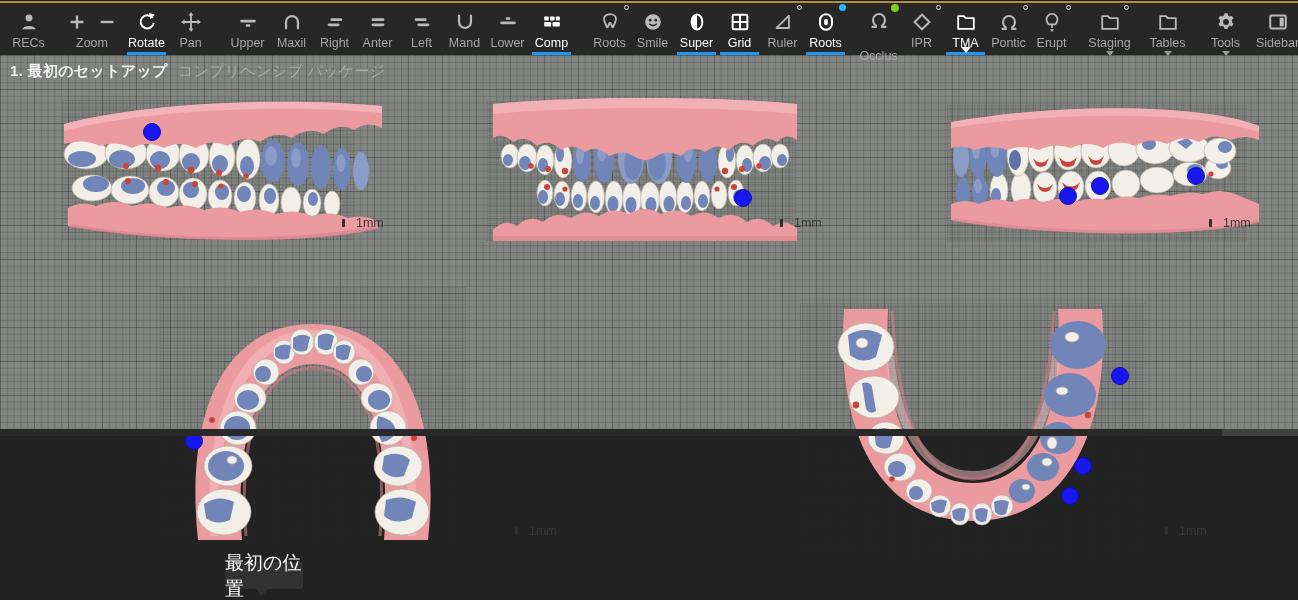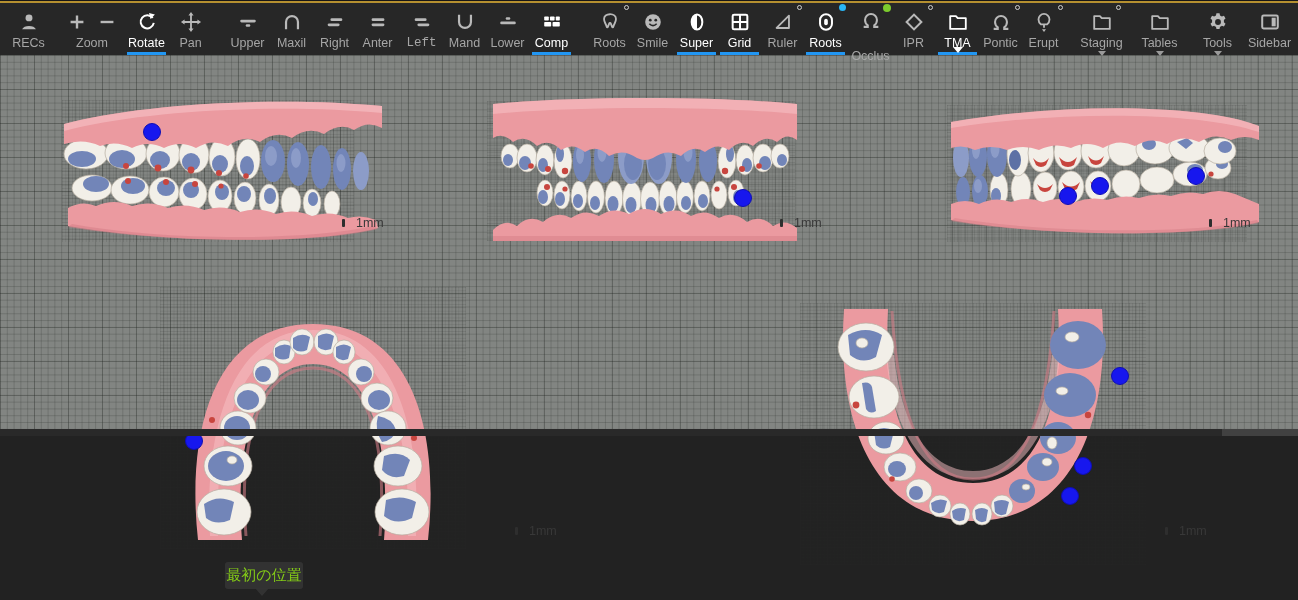--- a/index.html
+++ b/index.html
@@ -36,21 +36,21 @@
       linear-gradient(rgba(40,44,40,.13) 1px, transparent 1px),
       linear-gradient(90deg, rgba(40,44,40,.13) 1px, transparent 1px);
     background-size:3.4px 3.4px;}
   .stage-title{position:absolute;top:7px;left:10px;font-size:15px;letter-spacing:.3px;z-index:2;}
   .stage-title .t1{color:#f2f2f2;font-weight:700;}
   .stage-title .t2{color:#a9aca9;font-weight:400;margin-left:10px;}
   .view{position:absolute;}
   .scale-label{position:absolute;display:flex;align-items:center;gap:11px;z-index:2;}
   .scalebar{width:3px;height:8px;background:#2e2e2e;border-radius:1px;}
   .scale-label span.txt{font-size:12.5px;color:#383838;}
-  .tooltip{position:absolute;left:225px;top:507px;width:78px;height:27px;background:rgba(52,52,52,.95);border-radius:3px;color:#84cc16;font-size:15px;display:flex;align-items:center;justify-content:center;z-index:6;}
+  .tooltip{position:absolute;left:225px;top:507px;width:78px;height:27px;background:rgba(52,52,52,.95);border-radius:3px;color:#ffffff;font-size:19px;display:flex;align-items:center;justify-content:center;z-index:6;}
   .tooltip .tip-arrow{position:absolute;bottom:-7px;left:30px;width:0;height:0;border:7px solid transparent;border-bottom:0;border-top:8px solid rgba(52,52,52,.95);}
   .disclaimer{position:absolute;bottom:10px;left:0;right:0;text-align:center;font-size:12.5px;color:#9a9d9a;z-index:2;}
   .disclaimer .brand{color:#e0e0e0;font-weight:700;margin-right:4px;}
   .timeline-bar{position:absolute;bottom:0;left:0;right:0;height:7px;background:#292929;z-index:3;}
   .timeline-bar .seg{position:absolute;left:1222px;width:76px;top:0;bottom:0;background:#414141;}
   
   .gum{fill:#eb9aa0;} .gumh{fill:#f6bfc3;} .gums{fill:#d57d86;}
   .tw{fill:#f2efe8;stroke:#b6ada0;stroke-width:.7;}
   .tb{fill:#7285b8;} .tbl{fill:#8c9cc8;} .tbd{fill:#5d71a5;}
   .red{fill:#c8453e;}
@@ -148,21 +148,21 @@
         <span class="tb-iconwrap">
           <span class="tb-icon">
             <svg viewBox="0 0 24 24">
               <rect x="5" y="8" width="14" height="3" rx="1.5" fill="currentColor"></rect>
               <rect x="5" y="13.5" width="14" height="3" rx="1.5" fill="currentColor"></rect>
             </svg>
           </span>
         </span>
         <span class="tb-label">Anter</span>
       </div>
-      <div class="tb-item" style="margin-left: 1px; font-family: Liberation Mono, monospace;">
+      <div class="tb-item" style="margin-left: 1px;">
         <span class="tb-iconwrap">
           <span class="tb-icon">
             <svg viewBox="0 0 24 24">
               <rect x="4" y="8" width="13" height="3" rx="1.5" fill="currentColor"></rect>
               <rect x="7" y="13.5" width="13" height="3" rx="1.5" fill="currentColor"></rect>
             </svg>
           </span>
         </span>
         <span class="tb-label">Left</span>
       </div>
@@ -267,21 +267,21 @@
             <svg viewBox="0 0 24 24">
               <rect x="5.5" y="3.5" width="13" height="17" rx="6.5" fill="none" stroke="currentColor" stroke-width="2.2"></rect>
               <rect x="10" y="8.5" width="4" height="7" rx="2" fill="currentColor"></rect>
             </svg>
           </span>
           <span class="badge dot-blue"></span>
         </span>
         <span class="tb-label">Roots</span>
         <span class="underline"></span>
       </div>
-      <div class="tb-item" style="margin-left: 2px; gap: 16px;">
+      <div class="tb-item" style="margin-left: 10px; gap: 16px;">
         <span class="tb-iconwrap">
           <span class="tb-icon">
             <svg viewBox="0 0 24 24">
               <path d="M4 19.5h4.5v-1.8C6.7 16.5 5.5 14.4 5.5 12a6.5 6.5 0 0 1 13 0c0 2.4-1.2 4.5-3 5.7v1.8H20" fill="none" stroke="currentColor" stroke-width="2.2"></path>
             </svg>
           </span>
           <span class="badge dot-green"></span>
         </span>
         <span class="tb-label">Occlus</span>
       </div>
@@ -380,20 +380,23 @@
     </div>
 
   <div class="viewport">
 
     <div class="finegrid" style="left:62px;top:45px;width:292px;height:142px;"></div>
     <div class="finegrid" style="left:487px;top:46px;width:308px;height:140px;"></div>
     <div class="finegrid" style="left:947px;top:50px;width:300px;height:137px;"></div>
     <div class="finegrid" style="left:160px;top:232px;width:306px;height:262px;"></div>
     <div class="finegrid" style="left:800px;top:248px;width:346px;height:262px;"></div>
 
+    <div class="stage-title">
+      <span class="t1">1. 最初のセットアップ</span><span class="t2">コンプリヘンシブ パッケージ</span>
+    </div>
 
     <div class="view" style="left:58px;top:41px;width:330px;height:148px;">
       <svg viewBox="0 0 330 148" width="330" height="148">
 
         <g>
           <ellipse class="tw" cx="34" cy="92" rx="20" ry="13"></ellipse>
             <ellipse class="tb" cx="38" cy="88" rx="13" ry="8"></ellipse>
           <ellipse class="tw" cx="72" cy="94" rx="19" ry="14"></ellipse>
             <ellipse class="tb" cx="75" cy="90" rx="12" ry="8"></ellipse>
           <ellipse class="tw" cx="106" cy="96" rx="15" ry="15"></ellipse>

